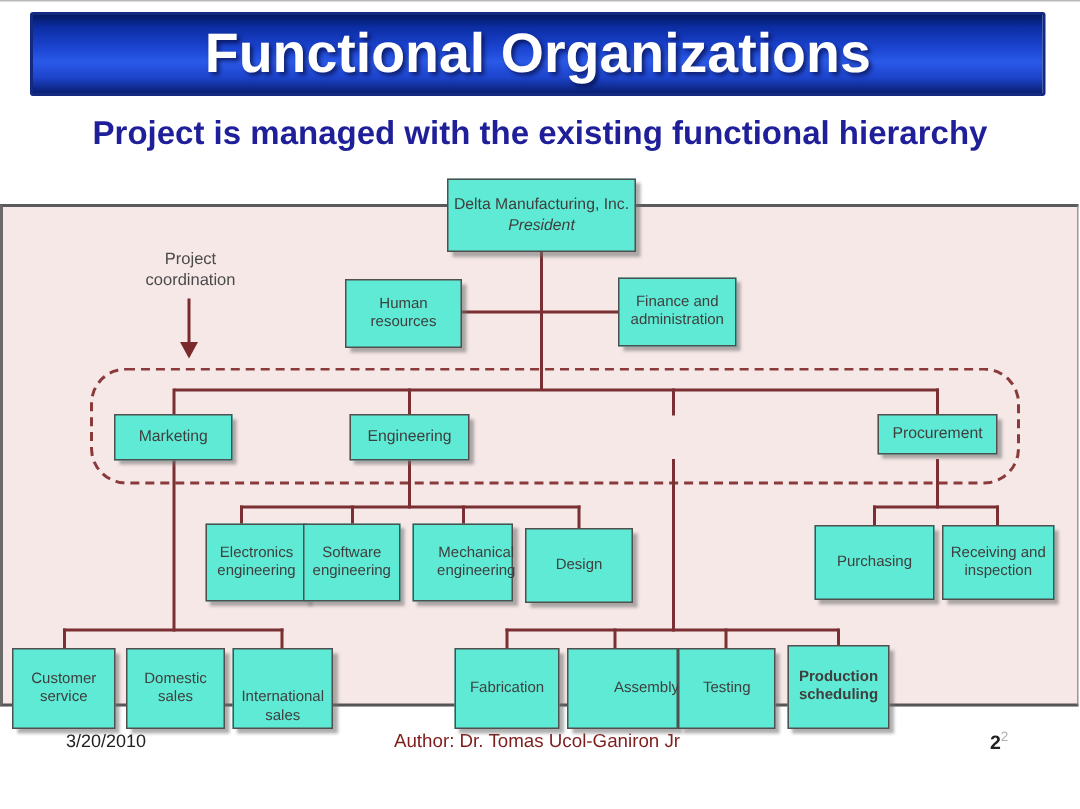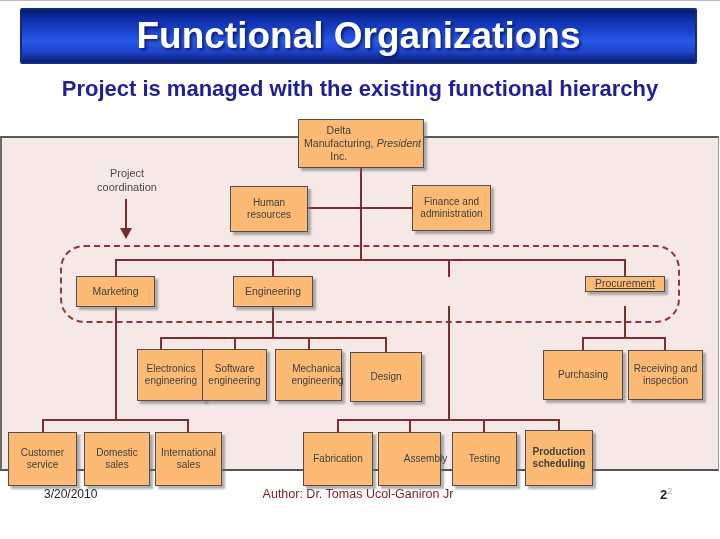--- a/index.html
+++ b/index.html
@@ -33,23 +33,23 @@
   .hline,.vline{position:absolute;background:#7a3032;z-index:1;}
   .hline{height:2px;}
   .vline{width:2px;}
   
   .dashed-rect{
     position:absolute;left:60px;top:245px;width:616px;height:74px;
     border:2px dashed #8a3a3a;border-radius:24px;z-index:1;background:transparent;
   }
   
   .obox{
-    position:absolute;background:#fdba74;border:1.5px solid #4f4f4f;
+    position:absolute;background:#5eead4;border:1.5px solid #4f4f4f;
     box-shadow:3px 3px 2px rgba(110,110,110,0.55);
-    display:flex;flex-direction:row;align-items:center;justify-content:center;
+    display:flex;flex-direction:column;align-items:center;justify-content:center;
     text-align:center;color:#3f3f3f;font-size:10px;line-height:1.25;z-index:2;
     padding:1px 2px;box-sizing:border-box;
   }
   .obox .l2{font-style:italic;}
   
   .coord-label{
     position:absolute;left:87px;top:167px;width:80px;text-align:center;
     font-size:11px;line-height:1.25;color:#4a4a4a;z-index:2;
   }
   .coord-arrow-shaft{position:absolute;left:125px;top:199px;width:2px;height:30px;background:#7a2a2a;z-index:2;}
@@ -131,21 +131,21 @@
   <div class="obox" style="left:412px;top:185px;width:79px;height:46px;">
     <span>Finance and administration</span>
   </div>
 
   <div class="obox" style="left:76px;top:276px;width:79px;height:31px;font-size:10.5px;">
     <span>Marketing</span>
   </div>
   <div class="obox" style="left:233px;top:276px;width:80px;height:31px;font-size:10.5px;">
     <span>Engineering</span>
   </div>
-  <div class="obox" style="left:585px;top:276px;width:80px;height:16px;font-size:10.5px;text-decoration:underline;">
+  <div class="obox" style="left:585px;top:276px;width:80px;height:27px;font-size:10.5px;">
     <span>Procurement</span>
   </div>
 
   <div class="obox" style="left:137px;top:349px;width:68px;height:52px;">
     <span>Electronics engineering</span>
   </div>
   <div class="obox" style="left:202px;top:349px;width:65px;height:52px;">
     <span>Software engineering</span>
   </div>
   <div class="obox" style="left:275px;top:349px;width:67px;height:52px;padding-left:20px;">
@@ -168,21 +168,21 @@
   <div class="obox" style="left:84px;top:432px;width:66px;height:54px;">
     <span>Domestic sales</span>
   </div>
   <div class="obox" style="left:155px;top:432px;width:67px;height:54px;justify-content:flex-end;">
     <span>International sales</span>
   </div>
 
   <div class="obox" style="left:303px;top:432px;width:70px;height:54px;">
     <span>Fabrication</span>
   </div>
-  <div class="obox" style="left:378px;top:432px;width:63px;height:54px;padding-left:34px;">
+  <div class="obox" style="left:378px;top:432px;width:74px;height:54px;padding-left:34px;">
     <span>Assembly</span>
   </div>
   <div class="obox" style="left:452px;top:432px;width:65px;height:54px;">
     <span>Testing</span>
   </div>
   <div class="obox" style="left:525px;top:430px;width:68px;height:56px;font-weight:bold;">
     <span>Production scheduling</span>
   </div>
 
   <div class="footer-date">3/20/2010</div>

